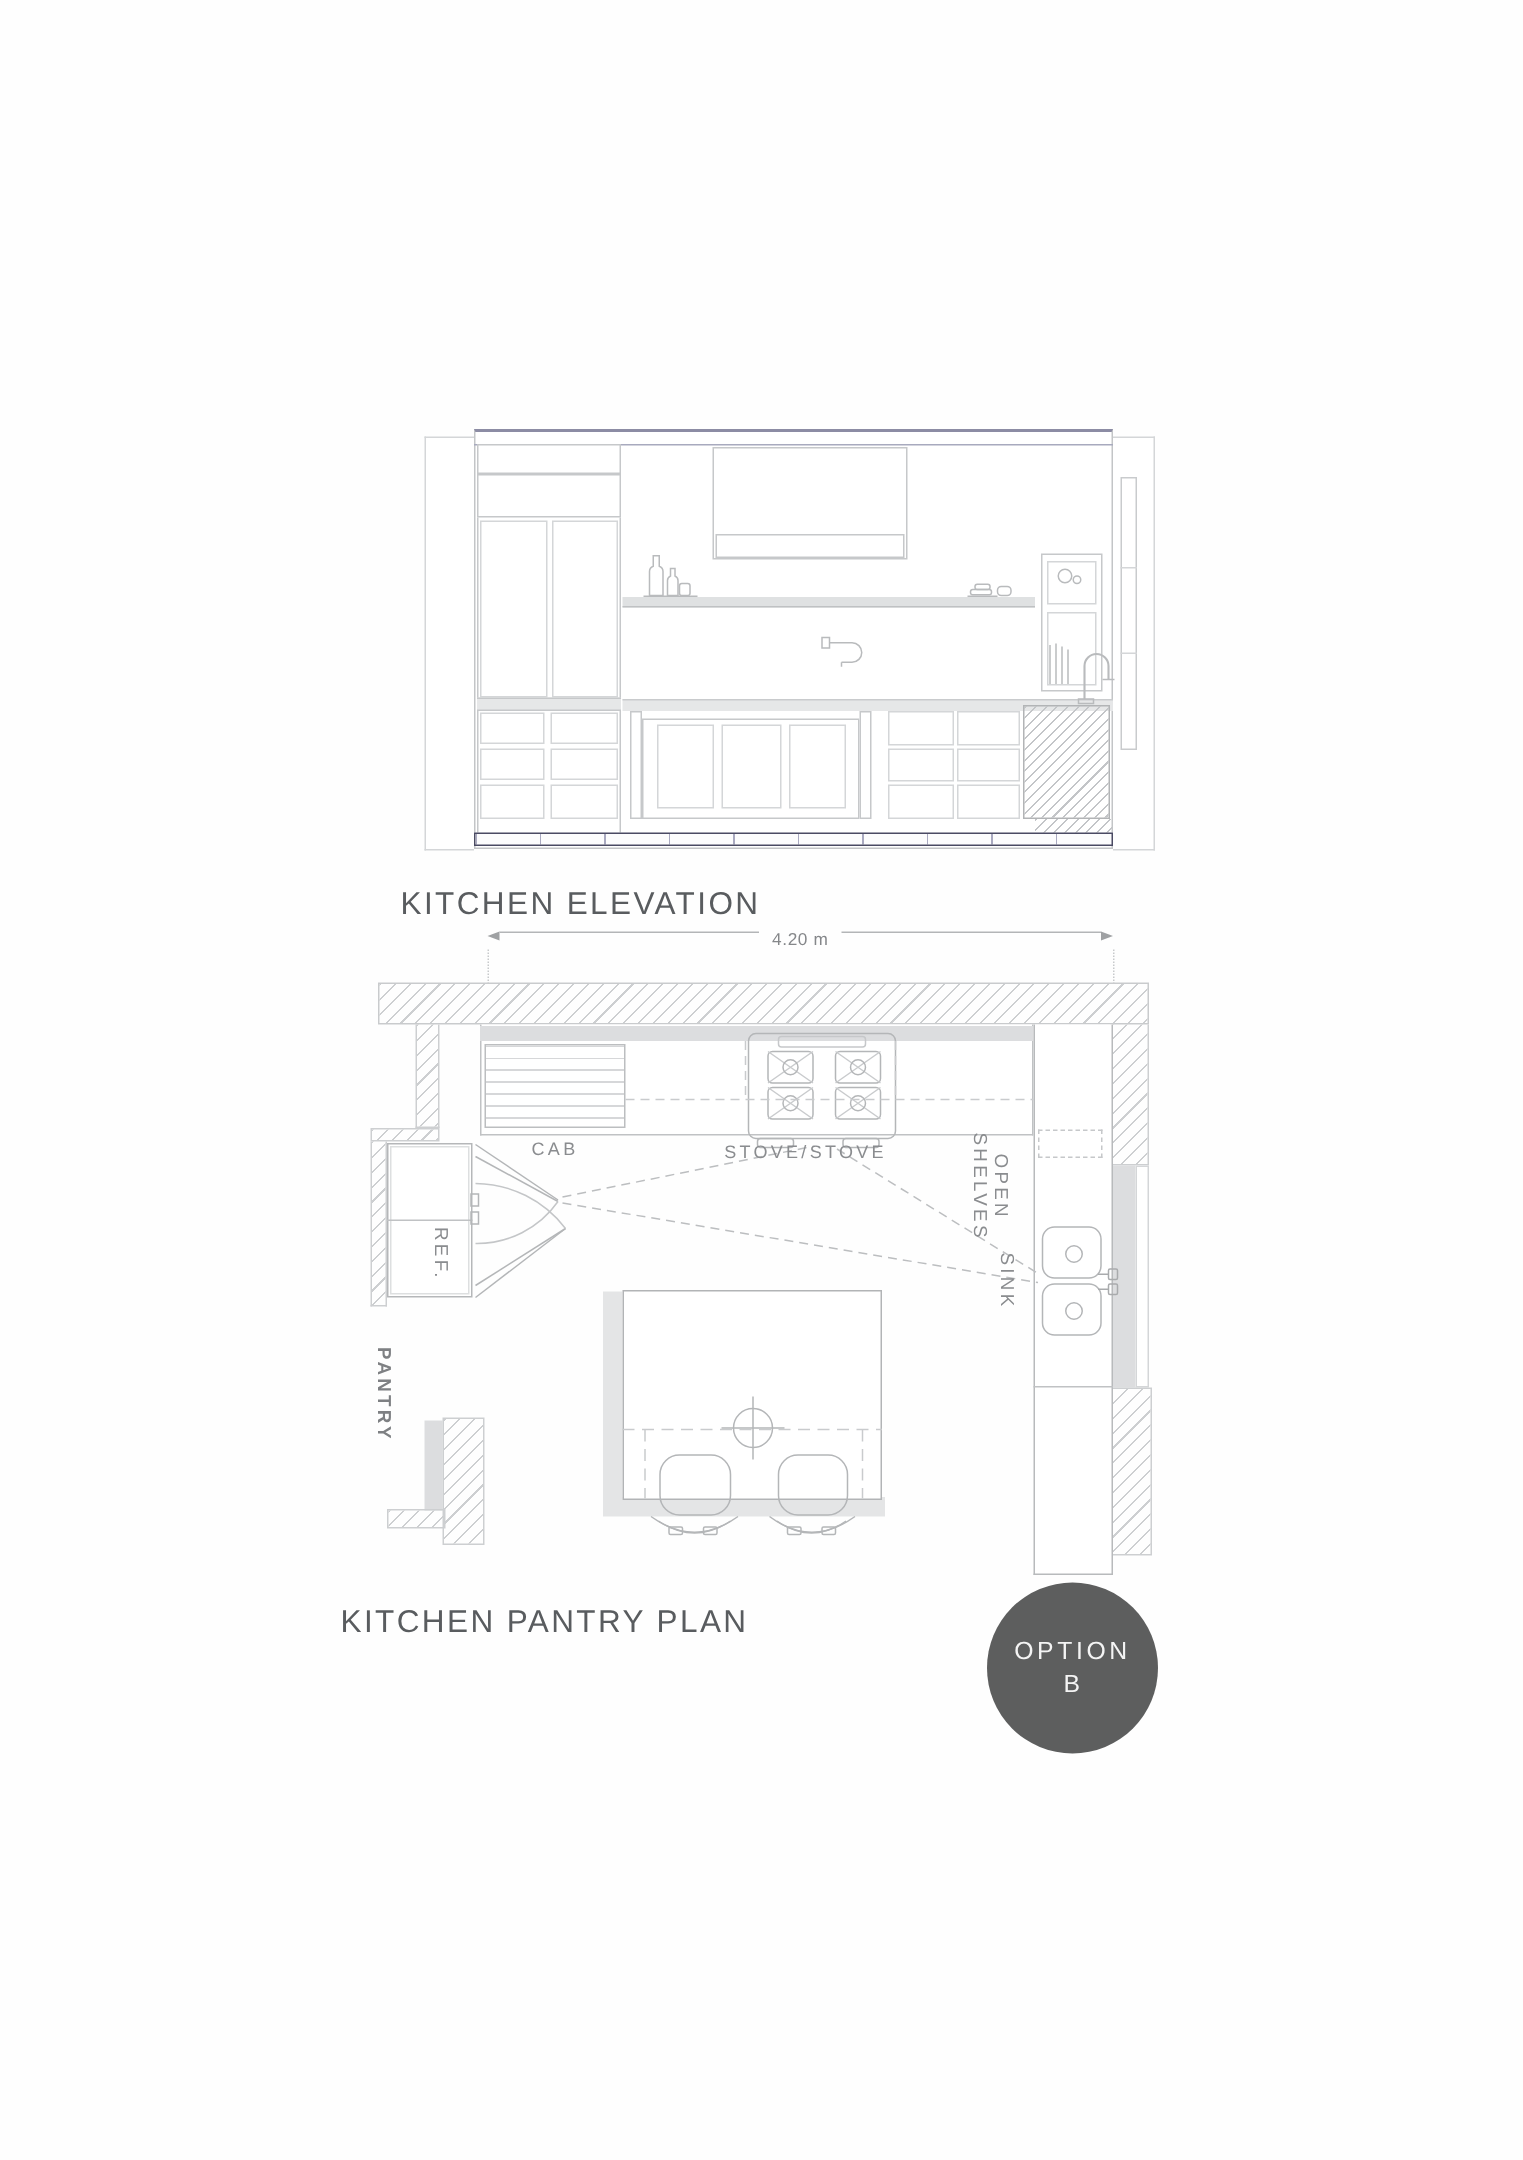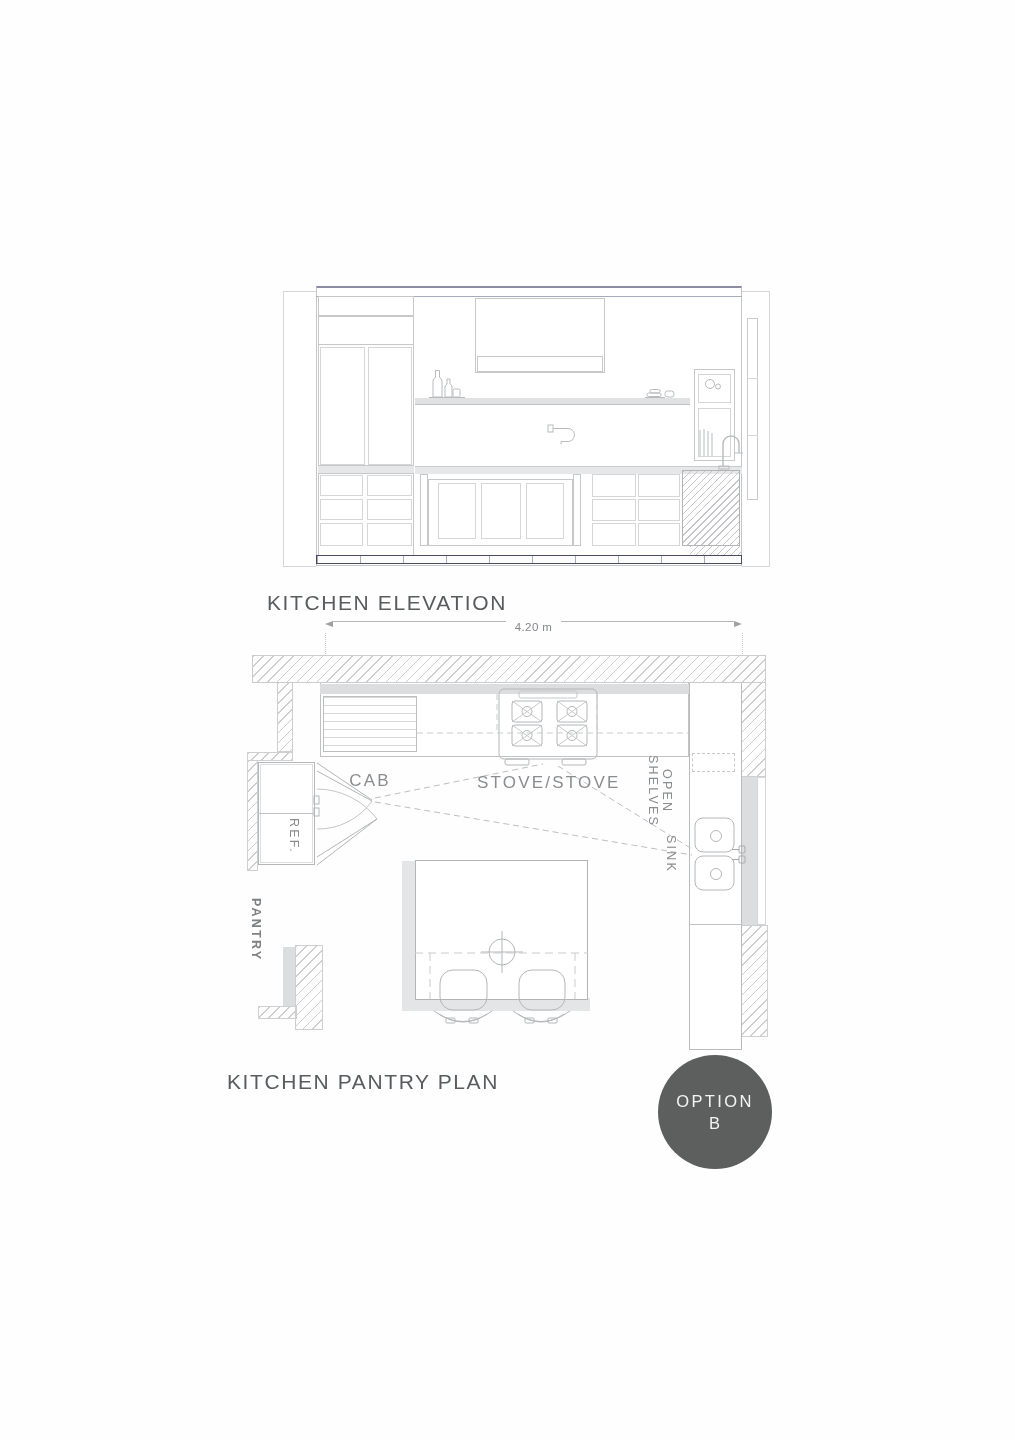--- a/index.html
+++ b/index.html
@@ -11,21 +11,21 @@
   .hatch-dense{background-image:repeating-linear-gradient(135deg,#c3c5c8 0 1px,transparent 1px 5px);}
   .stripes-h{background-image:repeating-linear-gradient(180deg,#d6d7d9 0 1px,transparent 1px 8px);}
   .ticks-v{background-image:repeating-linear-gradient(90deg,#a9a9c0 0 1px,transparent 1px 43px);}
   .ln{border:1px solid #c6c8ca;background:#fff;}
   .ln-light{border:1px solid #d4d6d8;background:#fff;}
   .fill-gray{background:#e6e7e8;}
   .band-gray{background:#dcdddf;}
   .shadow-gray{background:#e4e5e6;}
   
   .title{font-size:21px;letter-spacing:1.6px;color:#595c5f;font-weight:400;white-space:nowrap;}
-  .lbl{font-size:17px;letter-spacing:2.2px;color:#8a8c8f;white-space:nowrap;margin-top:12px;}
+  .lbl{font-size:12px;letter-spacing:2.2px;color:#8a8c8f;white-space:nowrap;}
   .lbl-v{writing-mode:vertical-rl;font-size:12.5px;letter-spacing:2.2px;color:#8a8c8f;white-space:nowrap;}
   .dim{display:flex;align-items:flex-start;font-size:11.5px;color:#85878a;letter-spacing:0.4px;}
   .dim .seg{flex:1;border-top:1px solid #b3b5b7;}
   .dim .txt{padding:0 9px;white-space:nowrap;}
   .arrow-l{width:0;height:0;border-top:3px solid transparent;border-bottom:3px solid transparent;border-right:8px solid #9fa1a3;}
   .arrow-r{width:0;height:0;border-top:3px solid transparent;border-bottom:3px solid transparent;border-left:8px solid #9fa1a3;}
   .dotted-v{border-left:1px dotted #c7c9cb;}
   .dashed{border:1px dashed #c6c8ca;background:transparent;}
   
   .badge{border-radius:50%;display:flex;flex-direction:column;align-items:center;justify-content:center;gap:3px;}

